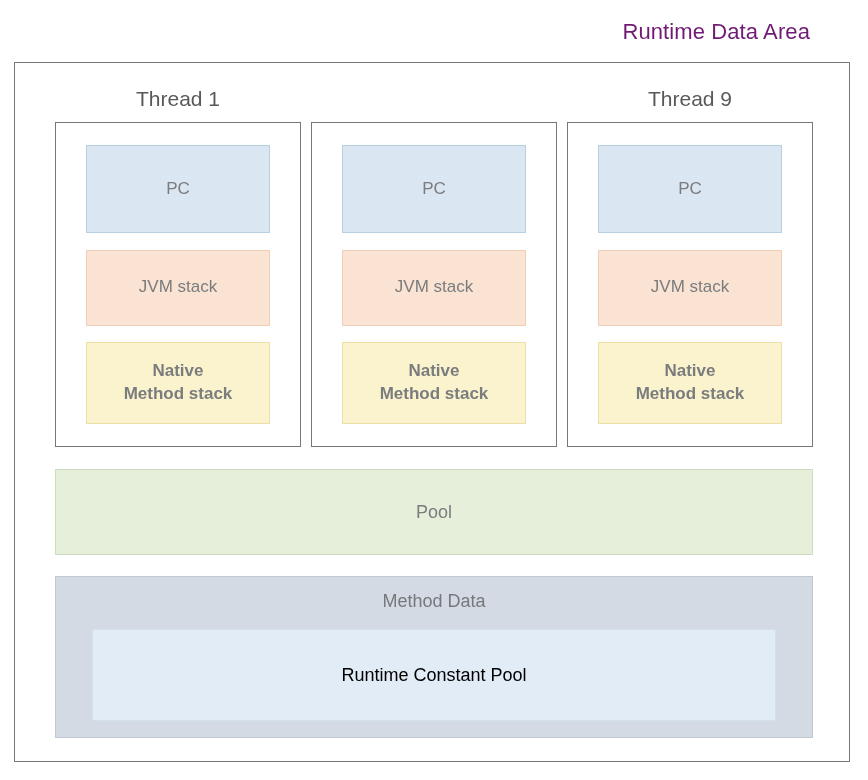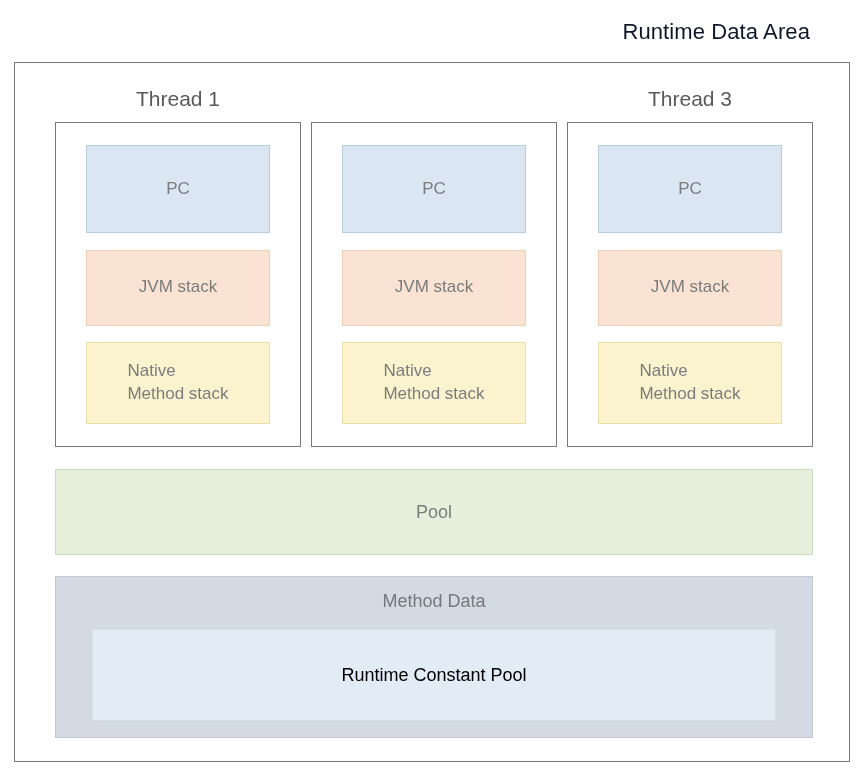--- a/index.html
+++ b/index.html
@@ -22,21 +22,21 @@
   }
 
   
   .diagram-title {
     position: absolute;
     left: 0;
     top: 19px;
     width: 810px;
     text-align: right;
     font-size: 22px;
-    color: #0f172a;
+    color: #701a75;
     letter-spacing: .1px;
     white-space: nowrap;
   }
 
   
   .runtime-frame {
     position: absolute;
     left: 14px;
     top: 62px;
     width: 836px;
@@ -90,40 +90,42 @@
     display: flex;
     flex-direction: column;
     justify-content: space-between;
   }
 
   .mem-box {
     box-sizing: border-box;
     display: flex;
     align-items: center;
     justify-content: center;
+    text-align: center;
     font-size: 17px;
     line-height: 1.35;
     color: #7b7c7e;
     border-width: 1px;
     border-style: solid;
   }
   .box-pc {
     height: 88px;
     background: #dae6f1;
     border-color: #b7cfe1;
   }
   .box-jvm-stack {
     height: 76px;
     background: #fae3d2;
     border-color: #f0cfba;
   }
   .box-native-stack {
     height: 82px;
     background: #fbf3ce;
     border-color: #ebdfa6;
+    font-weight: bold;
   }
 
   
   .heap-box {
     position: absolute;
     left: 40px;
     top: 406px;
     width: 758px;
     height: 86px;
     box-sizing: border-box;
@@ -209,21 +211,21 @@
               <span>
                 <span>Native</span><br>
                 <span>Method stack</span>
               </span>
             </div>
           </div>
         </div>
       </div>
 
       <div class="thread-column">
-        <div class="thread-label">Thread 3</div>
+        <div class="thread-label">Thread 9</div>
         <div class="thread-box">
           <div class="thread-inner">
             <div class="mem-box box-pc">PC</div>
             <div class="mem-box box-jvm-stack">JVM stack</div>
             <div class="mem-box box-native-stack">
               <span>
                 <span>Native</span><br>
                 <span>Method stack</span>
               </span>
             </div>

